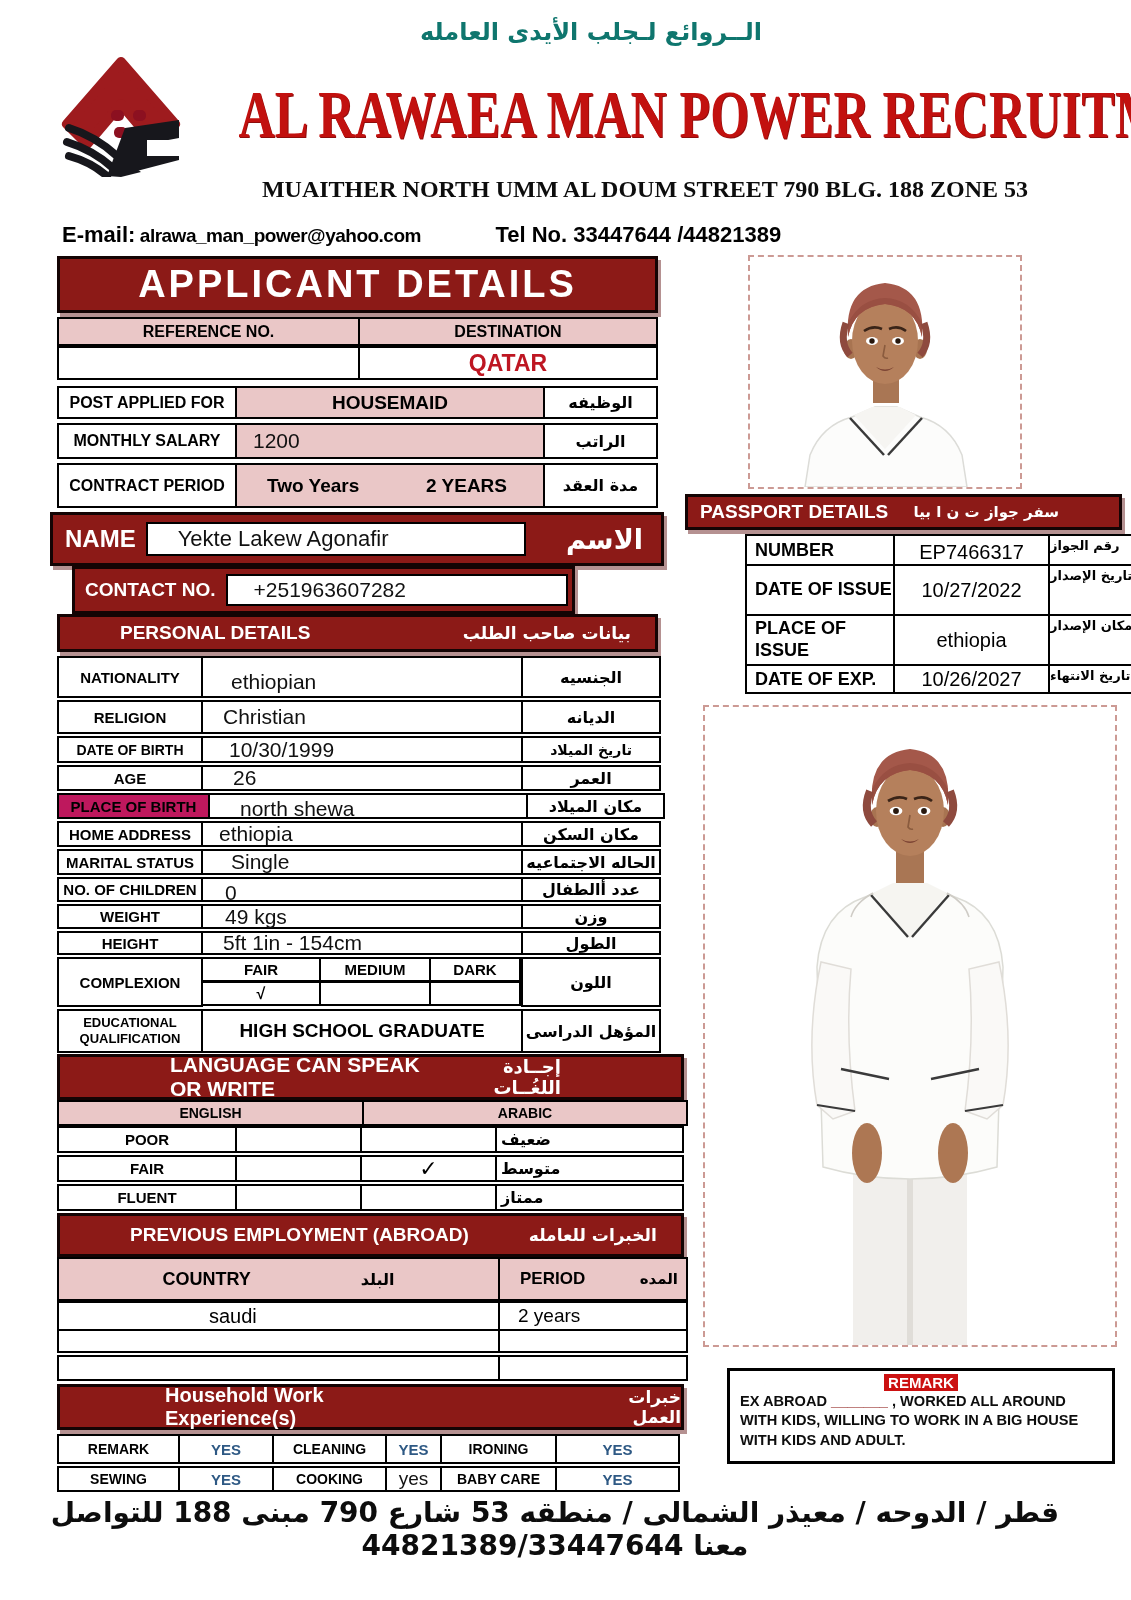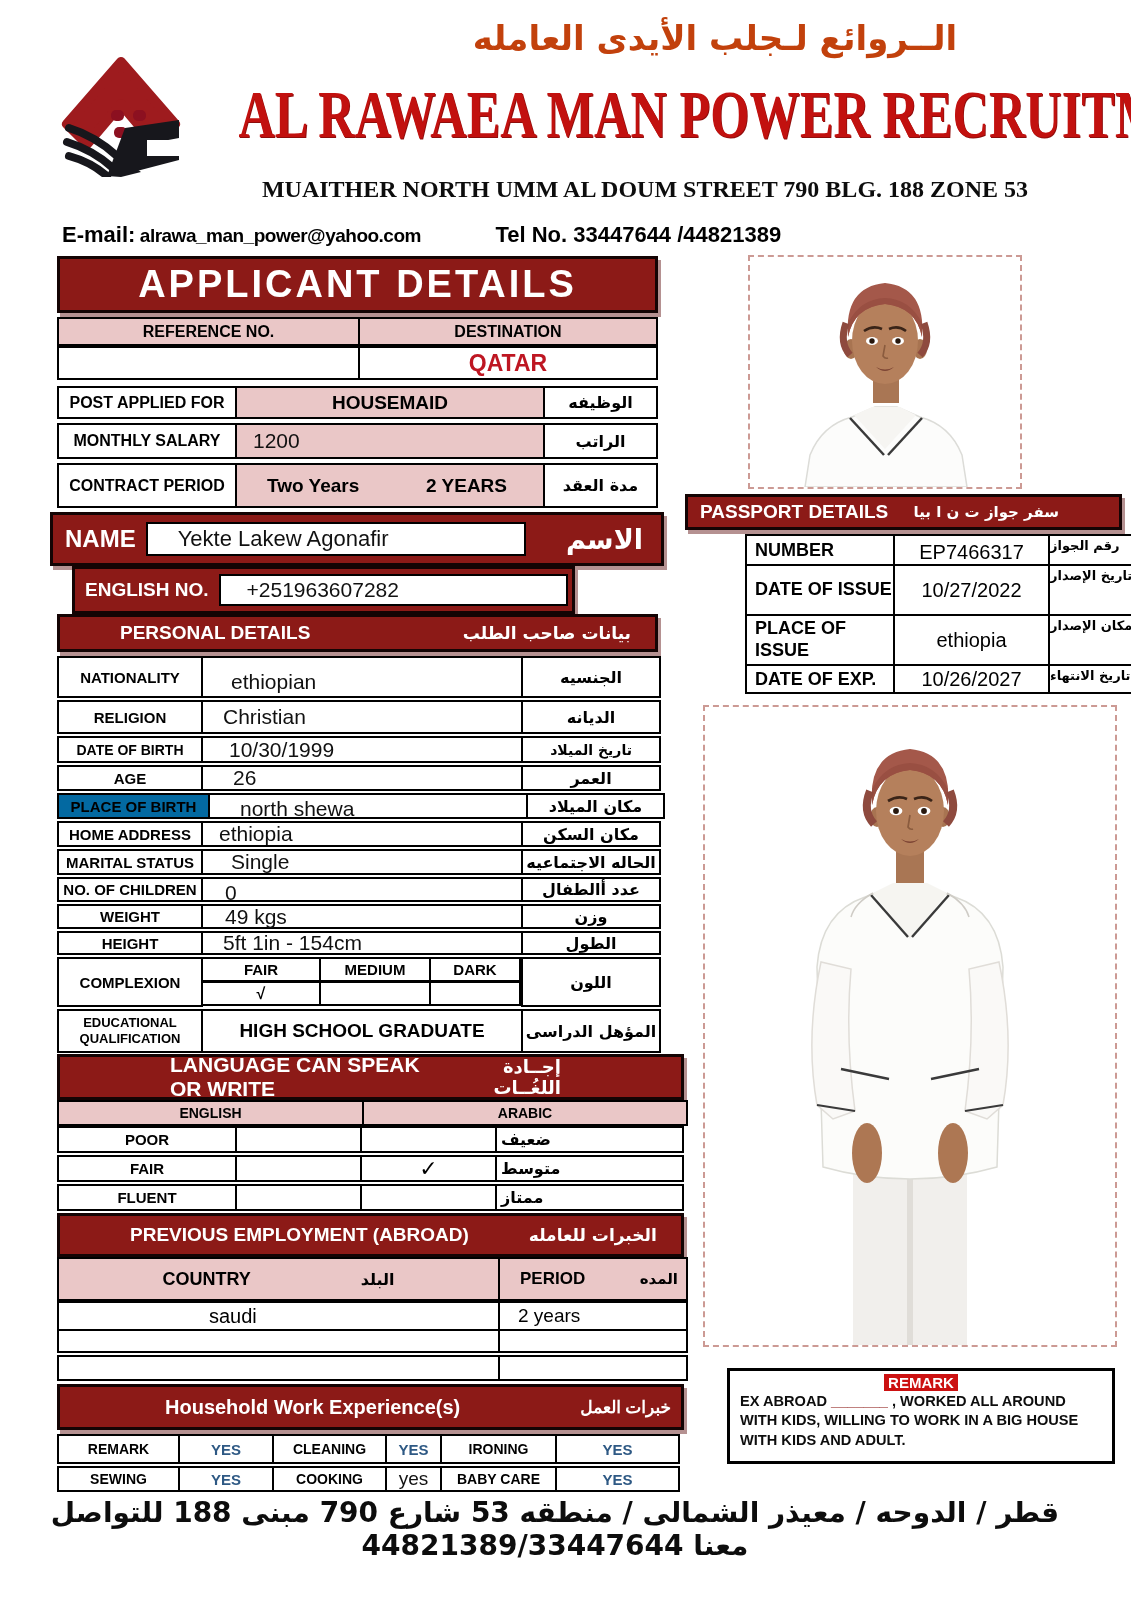--- a/index.html
+++ b/index.html
@@ -44,21 +44,21 @@
         <path d="M14 96 Q40 104 62 124"></path>
         <path d="M12 110 Q38 118 58 136"></path>
         <path d="M14 124 Q36 130 52 144"></path>
       </g>
       <path d="M70 96 L124 88 L124 106 L92 112 L124 112 L124 128 L78 140 L52 144 Z" fill="#17171c"></path>
       <path d="M92 108 L124 108 L124 124 L92 124 Z" fill="#fff"></path>
       <path d="M52 144 L70 128 L86 140 L66 145 Z" fill="#17171c"></path>
     </svg>
   </div>
 
-  <div class="abs ar" style="left:420px;top:18px;width:590px;text-align:center;font-size:34px;font-weight:bold;color:#c2410c;">الــروائع لـجلب الأيدى العامله</div>
+  <div class="abs ar" style="left:420px;top:18px;width:590px;text-align:left;font-size:24px;font-weight:bold;color:#0f766e;">الــروائع لـجلب الأيدى العامله</div>
 
   <div class="abs" style="left:110px;top:78px;width:985px;text-align:center;">
     <span class="title-red" style="display:inline-block;">AL RAWAEA MAN POWER RECRUITMENT</span>
   </div>
 
   <div class="abs" style="left:145px;top:176px;width:1000px;text-align:center;font-family:'Liberation Serif',serif;font-weight:bold;font-size:24px;color:#0d0d0d;">MUAITHER NORTH UMM AL DOUM STREET 790 BLG. 188 ZONE 53</div>
 
   <div class="abs" style="left:62px;top:222px;width:1000px;height:30px;">
     <span style="font-weight:bold;font-size:22px;">E-mail:</span>
     <span style="font-weight:bold;font-size:19px;letter-spacing:-0.5px;">alrawa_man_power@yahoo.com</span>
@@ -97,21 +97,21 @@
     <div class="cell arl" style="width:115px;height:45px;background:#fff;">مدة العقد</div>
   </div>
 
   <div class="abs maroon" style="left:50px;top:512px;width:608px;height:48px;display:flex;align-items:center;">
     <span style="font-weight:bold;font-size:24px;margin-left:12px;">NAME</span>
     <span style="margin-left:10px;width:380px;height:34px;background:#fff;border:2px solid #000;color:#111;font-size:22px;display:flex;align-items:center;padding-left:30px;box-sizing:border-box;">Yekte Lakew Agonafir</span>
     <span class="ar" style="font-weight:bold;font-size:27px;margin-left:auto;margin-right:18px;">الاسم</span>
   </div>
 
   <div class="abs maroon" style="left:72px;top:566px;width:497px;height:42px;display:flex;align-items:center;">
-    <span style="font-weight:bold;font-size:19px;margin-left:10px;">ENGLISH NO.</span>
+    <span style="font-weight:bold;font-size:19px;margin-left:10px;">CONTACT NO.</span>
     <span style="margin-left:10px;flex:1;height:32px;background:#fff;border:2px solid #000;color:#111;font-size:21px;display:flex;align-items:center;padding-left:26px;box-sizing:border-box;margin-right:4px;">+251963607282</span>
   </div>
 
   <div class="abs maroon" style="left:57px;top:614px;width:601px;height:38px;display:flex;align-items:center;justify-content:space-between;padding:0 24px 0 60px;box-sizing:border-box;">
     <span style="font-weight:bold;font-size:19px;">PERSONAL DETAILS</span>
     <span class="ar" style="font-weight:bold;font-size:17px;">بيانات صاحب الطلب</span>
   </div>
 
   <div class="abs" style="left:57px;top:656px;width:608px;">
 
@@ -129,21 +129,21 @@
       <div class="cell lbl" style="width:146px;height:27px;background:#fff;font-size:14px;">DATE OF BIRTH</div>
       <div class="cell val" style="width:322px;height:27px;background:#fff;justify-content:flex-start;padding-left:26px;">10/30/1999</div>
       <div class="cell arl" style="width:140px;height:27px;background:#fff;font-size:14px;">تاريخ الميلاد</div>
     </div>
     <div class="row" style="margin-bottom:2px;">
       <div class="cell lbl" style="width:146px;height:26px;background:#fff;">AGE</div>
       <div class="cell val" style="width:322px;height:26px;background:#fff;justify-content:flex-start;padding-left:30px;">26</div>
       <div class="cell arl" style="width:140px;height:26px;background:#fff;">العمر</div>
     </div>
     <div class="row" style="margin-bottom:2px;">
-      <div class="cell lbl" style="width:154px;height:26px;background:#0369a1;">PLACE OF BIRTH</div>
+      <div class="cell lbl" style="width:154px;height:26px;background:#be185d;">PLACE OF BIRTH</div>
       <div class="cell val" style="width:322px;height:26px;background:#fff;justify-content:flex-start;padding:6px 0 0 30px;">north shewa</div>
       <div class="cell arl" style="width:140px;height:26px;background:#fff;">مكان الميلاد</div>
     </div>
     <div class="row" style="margin-bottom:2px;">
       <div class="cell lbl" style="width:146px;height:26px;background:#fff;">HOME ADDRESS</div>
       <div class="cell val" style="width:322px;height:26px;background:#fff;justify-content:flex-start;padding-left:16px;">ethiopia</div>
       <div class="cell arl" style="width:140px;height:26px;background:#fff;">مكان السكن</div>
     </div>
     <div class="row" style="margin-bottom:2px;">
       <div class="cell lbl" style="width:146px;height:26px;background:#fff;">MARITAL STATUS</div>
@@ -239,21 +239,21 @@
       <div class="cell" style="width:190px;height:24px;background:#fff;"></div>
     </div>
     <div class="row" style="margin-top:2px;">
       <div class="cell" style="width:443px;height:26px;background:#fff;"></div>
       <div class="cell" style="width:190px;height:26px;background:#fff;"></div>
     </div>
   </div>
 
   <div class="abs maroon cell" style="left:57px;top:1384px;width:627px;height:46px;justify-content:flex-start;padding-left:105px;box-sizing:border-box;gap:120px;">
     <span style="font-weight:bold;font-size:20px;">Household Work Experience(s)</span>
-    <span class="ar" style="font-weight:bold;font-size:17px;font-family:Liberation Serif, serif;">خبرات العمل</span>
+    <span class="ar" style="font-weight:bold;font-size:17px;">خبرات العمل</span>
   </div>
   <div class="abs row" style="left:57px;top:1434px;width:633px;">
     <div class="cell lbl" style="width:123px;height:30px;background:#fff;font-size:14px;">REMARK</div>
     <div class="cell yes" style="width:96px;height:30px;background:#fff;">YES</div>
     <div class="cell lbl" style="width:115px;height:30px;background:#fff;font-size:14px;">CLEANING</div>
     <div class="cell yes" style="width:57px;height:30px;background:#fff;">YES</div>
     <div class="cell lbl" style="width:117px;height:30px;background:#fff;font-size:14px;">IRONING</div>
     <div class="cell yes" style="width:125px;height:30px;background:#fff;">YES</div>
   </div>
   <div class="abs row" style="left:57px;top:1466px;width:633px;">

